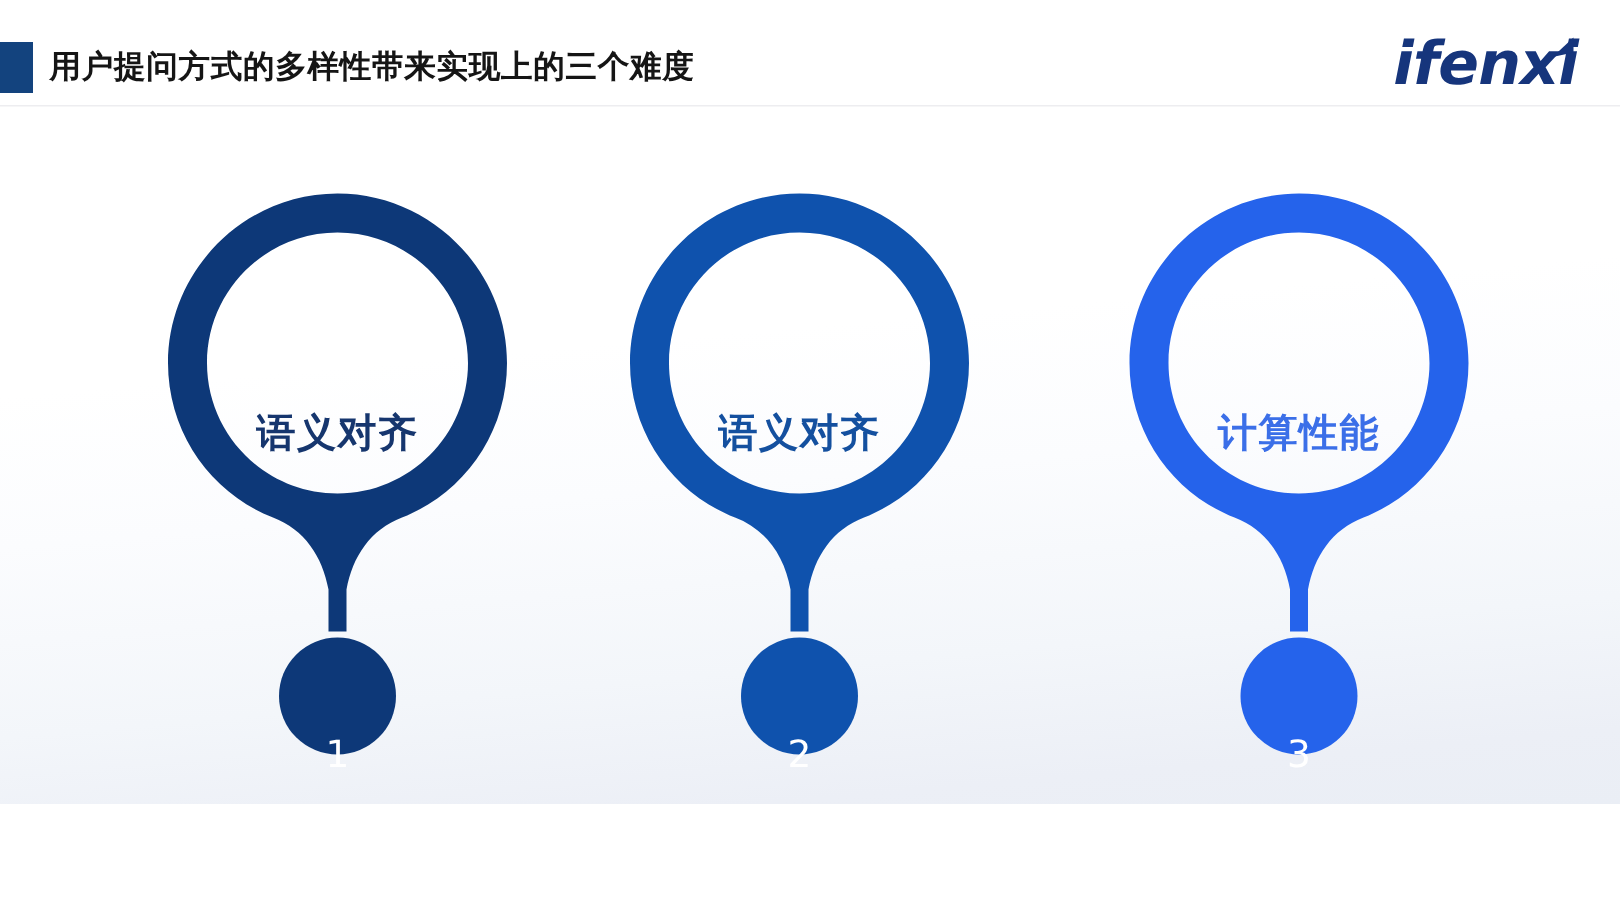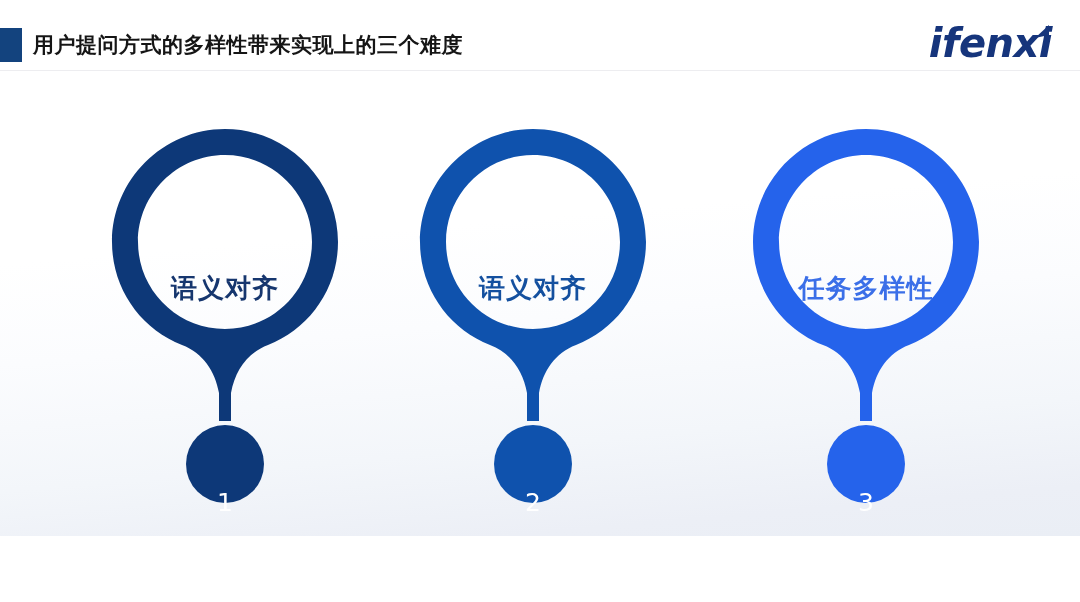--- a/index.html
+++ b/index.html
@@ -219,18 +219,18 @@
                  C 160 250, 172 232, 193 224
                  C 234 208, 263 168, 263 121
                  C 263 59, 212 8, 150 8 Z
                  M150 34
                  C 198 34, 237 73, 237 121
                  C 237 169, 198 208, 150 208
                  C 102 208, 63 169, 63 121
                  C 63 73, 102 34, 150 34 Z" fill="#2563eb"></path>
         <circle cx="150" cy="343" r="39" fill="#2563eb"></circle>
       </svg>
-      <div class="pin-label" style="color:#3b6fe8">任务多样性</div>
+      <div class="pin-label" style="color:#3b6fe8">计算性能</div>
       <div class="pin-number">3</div>
     </div>
 
   </div>
 </div>
 
 </body></html>

